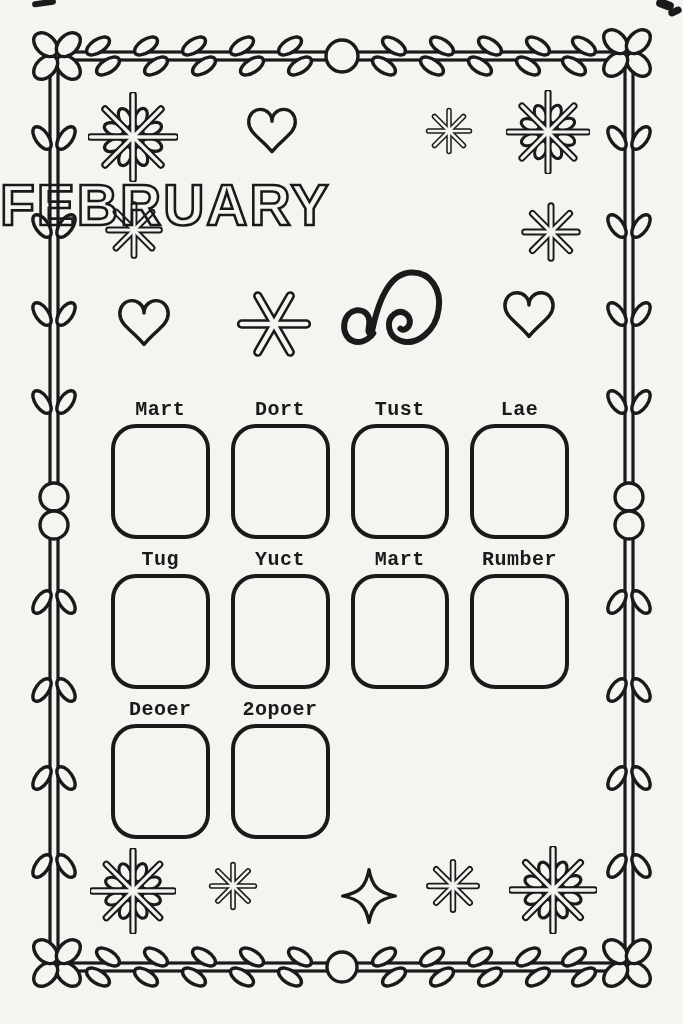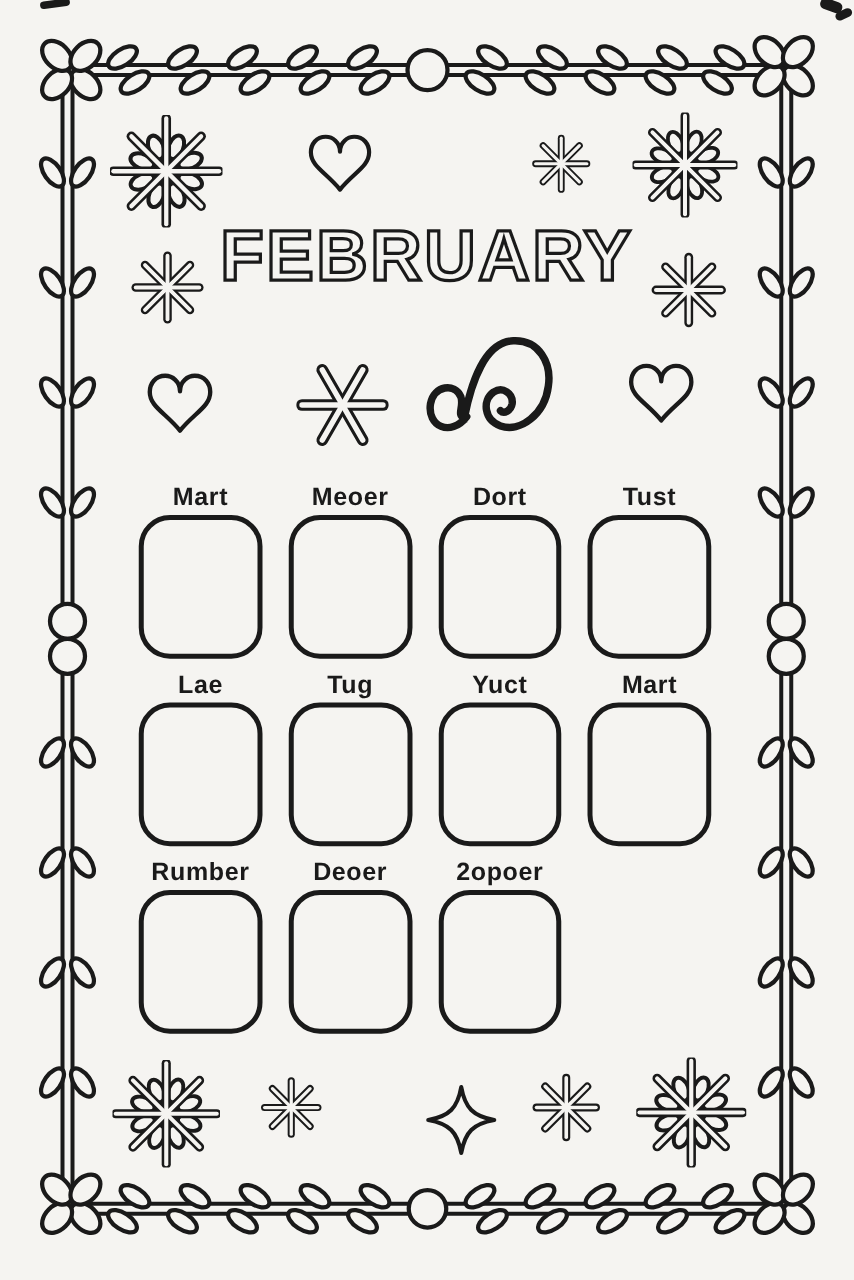--- a/index.html
+++ b/index.html
@@ -23,28 +23,28 @@
   .so3{stroke:var(--ink);stroke-width:13; fill:none;stroke-linecap:round;}
   .si3{stroke:var(--bg);stroke-width:6;  fill:none;stroke-linecap:round;}
   .petalwrap ellipse{fill:var(--bg);stroke:var(--ink);stroke-width:3.6;}
   .tube-heart{fill:none;stroke:var(--ink);stroke-width:6.2;stroke-linejoin:round;}
   .swirl-stroke{fill:none;stroke:var(--ink);stroke-width:6.4;stroke-linecap:round;}
   .sparkle-stroke{fill:none;stroke:var(--ink);stroke-width:5.5;stroke-linejoin:round;}
   .deco{position:absolute;}
   
   #title{
     position:absolute;left:0;top:172px;width:683px;margin:0;
-    text-align:center;font-size:57px;font-weight:bold;letter-spacing:2px;
+    text-align:left;font-size:57px;font-weight:bold;letter-spacing:2px;
     color:transparent;-webkit-text-stroke:2.6px var(--ink);
   }
   
   #grid{
-    position:absolute;left:111px;top:386px;width:458px;
+    position:absolute;left:111px;top:398px;width:458px;
     display:grid;grid-template-columns:repeat(4,1fr);
-    column-gap:21px;row-gap:9px;
+    column-gap:21px;row-gap:9px;font-family:Liberation Mono, monospace;
   }
   .cell{display:flex;flex-direction:column;align-items:center;}
   .cell-label{
     height:24px;line-height:24px;font-size:20px;font-weight:bold;
     text-align:center;letter-spacing:0.5px;
   }
   .cell-box{
     width:100%;height:115px;box-sizing:border-box;margin-top:2px;
     border:4.5px solid var(--ink);border-radius:25px;background:var(--bg);
   }
@@ -209,24 +209,20 @@
 <svg class="deco" style="left:501px;top:284px;width:56px;height:60px" viewBox="0 0 100 96">
     <use href="#heart"></use>
   </svg>
 
 <div id="grid">
   <div class="cell">
     <div class="cell-label">Mart</div>
     <div class="cell-box"></div>
   </div>
   <div class="cell">
-    <div class="cell-label">Meoer</div>
-    <div class="cell-box"></div>
-  </div>
-  <div class="cell">
     <div class="cell-label">Dort</div>
     <div class="cell-box"></div>
   </div>
   <div class="cell">
     <div class="cell-label">Tust</div>
     <div class="cell-box"></div>
   </div>
   <div class="cell">
     <div class="cell-label">Lae</div>
     <div class="cell-box"></div>

